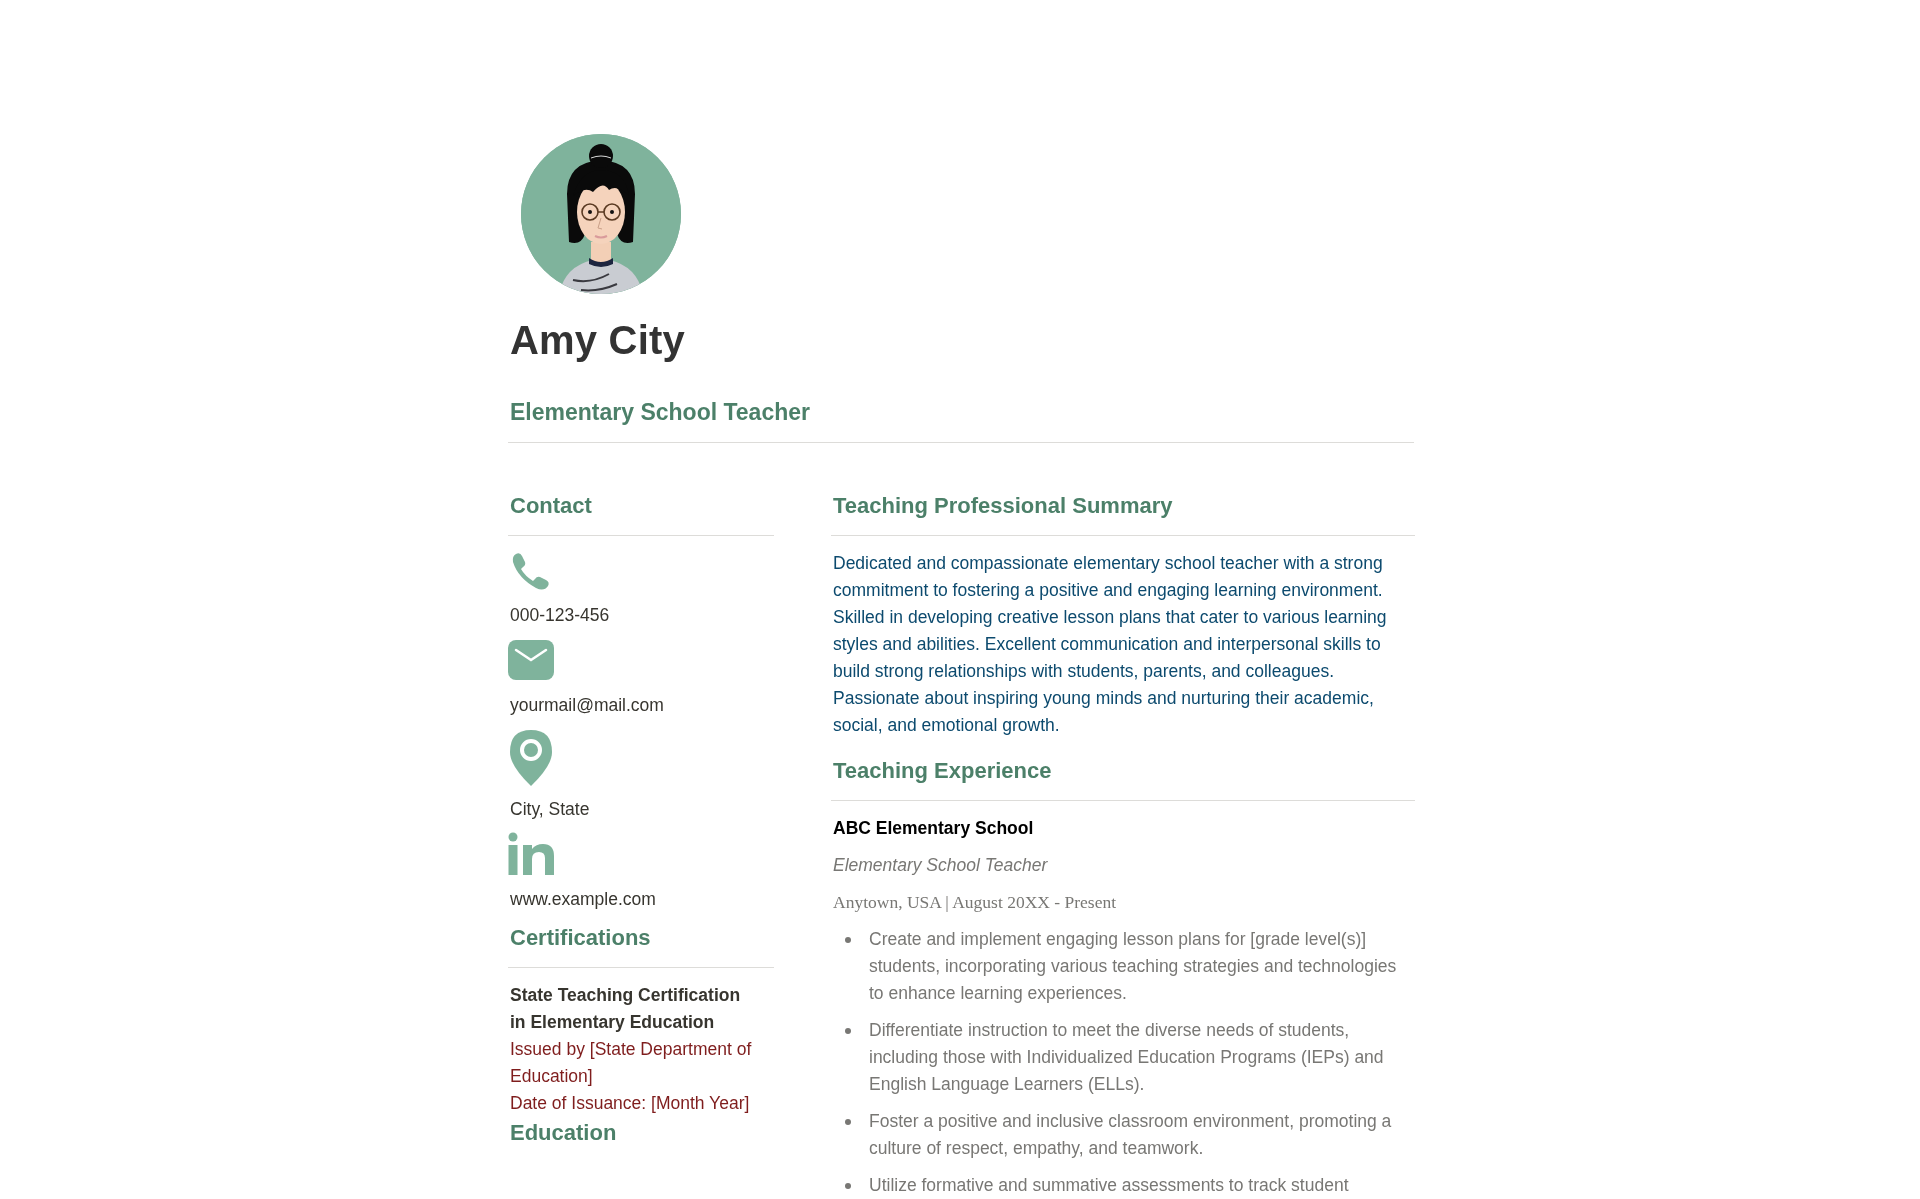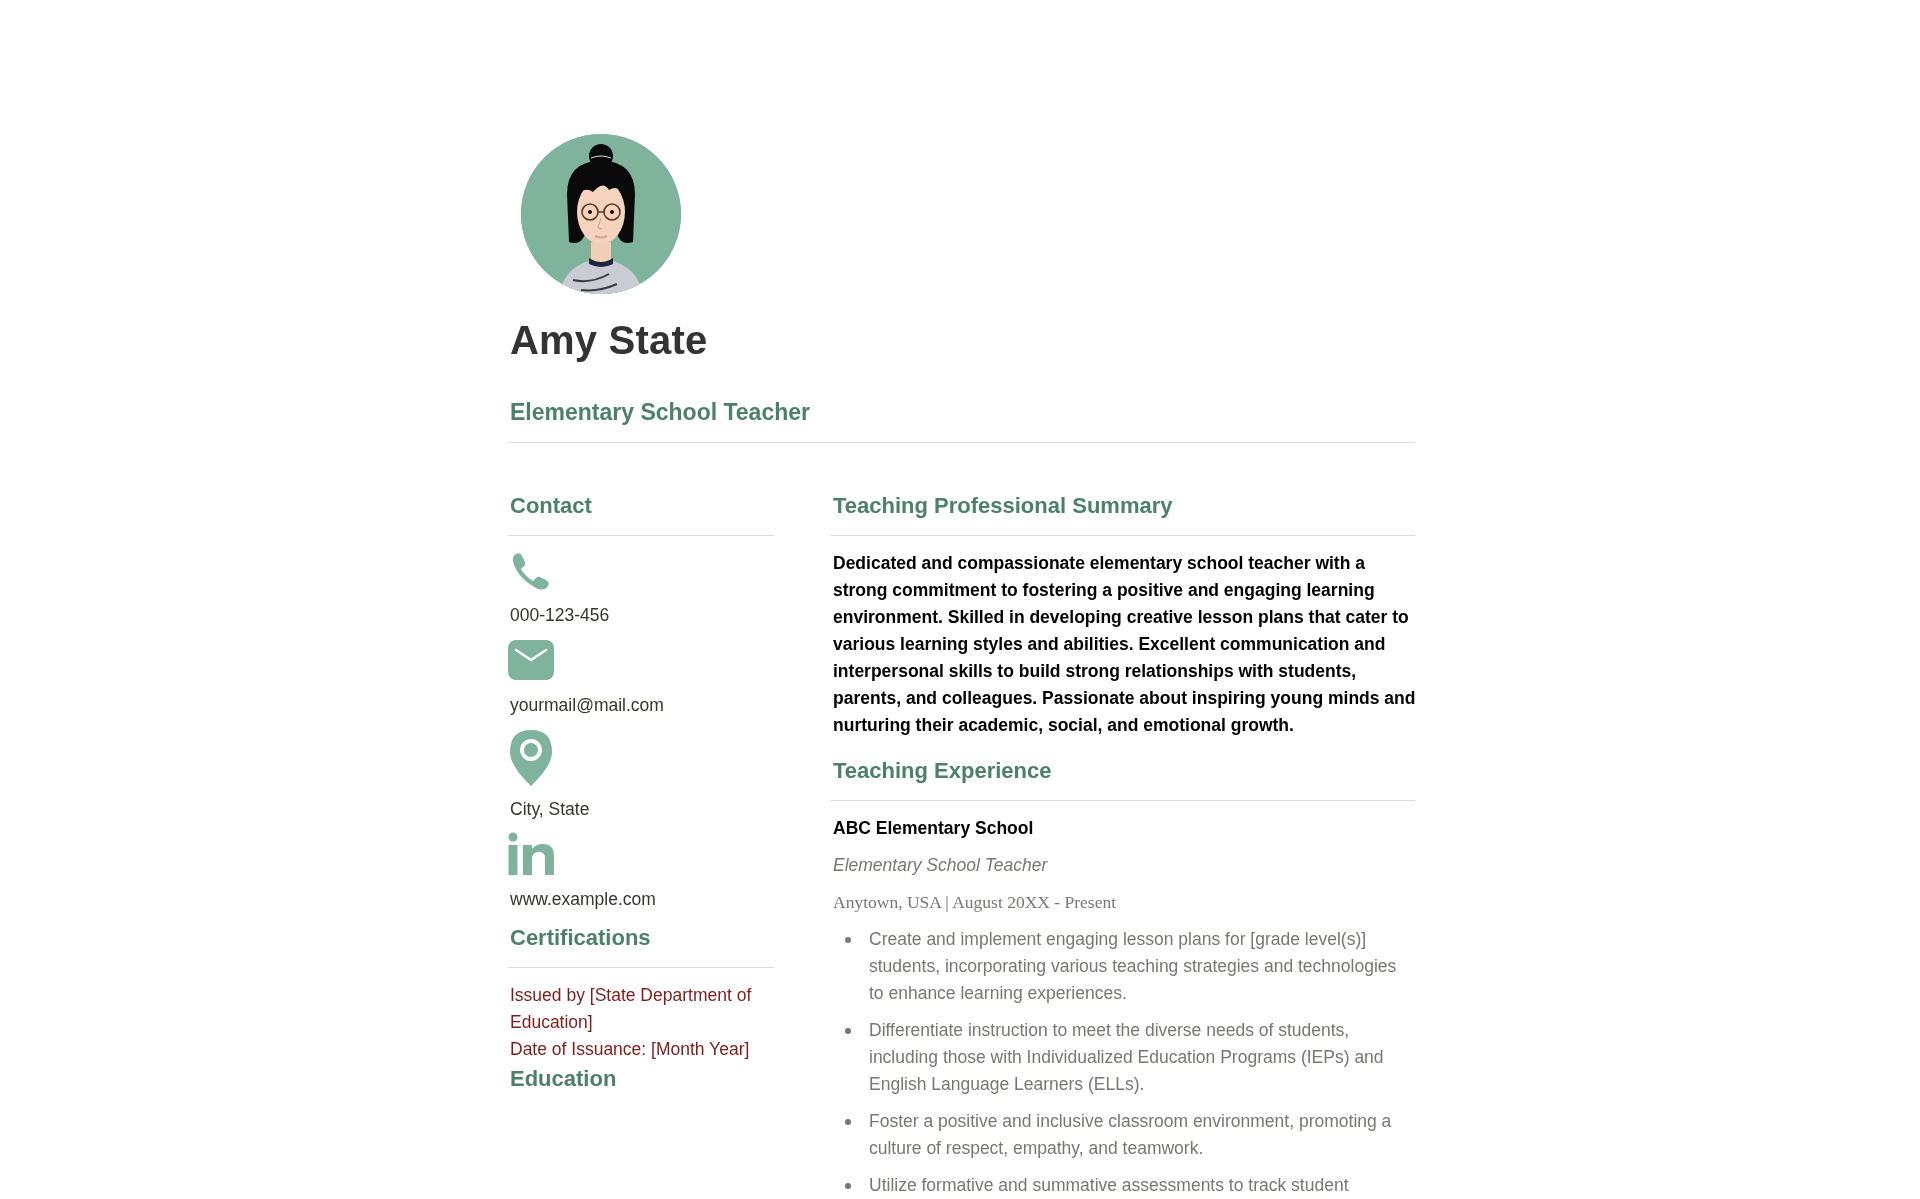--- a/index.html
+++ b/index.html
@@ -103,23 +103,22 @@
       font-weight: 700;
       color: #37352f;
     }
     .cert-meta {
       color: #7f1d1d;
     }
     .summary {
       margin: 14px 0 0 2px;
       font-size: 17.5px;
       line-height: 27px;
-      color: #000000;
+      color: #0c4a6e;
       width: 584px;
-      font-weight: bold;
     }
     .job-org {
       margin: 14px 0 0 2px;
       font-size: 17.5px;
       font-weight: 700;
       color: #000000;
       line-height: 27px;
     }
     .job-title {
       margin: 10px 0 0 2px;
@@ -190,21 +189,21 @@
       <circle cx="91" cy="78" r="8" fill="none" stroke="#5a3a22" stroke-width="1.6"></circle>
       <line x1="77" y1="78" x2="83" y2="78" stroke="#5a3a22" stroke-width="1.4"></line>
       <circle cx="69" cy="78" r="2" fill="#111"></circle>
       <circle cx="91" cy="78" r="2" fill="#111"></circle>
 
       <path d="M80 84 L77 94 L81 95" stroke="#c99f88" stroke-width="1" fill="none"></path>
       <path d="M74 102 Q80 105 86 102" stroke="#d99b9b" stroke-width="2" fill="none"></path>
     </svg>
   </div>
 
-  <h1 class="name">Amy State</h1>
+  <h1 class="name">Amy City</h1>
   <div class="role">Elementary School Teacher</div>
   <div class="top-divider"></div>
 
   <div class="left-col">
     <div class="section-title">Contact</div>
     <div class="section-rule"></div>
 
     <div class="contact-item">
       <svg class="contact-icon" viewBox="0 0 46 46">
         <path d="M8 6 Q4 8 5 14 Q10 30 28 40 Q36 44 40 38 Q42 34 38 32 L32 29 Q29 28 27 31 L25 33 Q17 28 13 21 L15 19 Q18 17 17 14 L14 8 Q12 4 8 6 Z" fill="#7fb39c"></path>
@@ -233,20 +232,21 @@
         <circle cx="5" cy="5" r="4.5" fill="#7fb39c"></circle>
         <rect x="0.5" y="13" width="9" height="30" fill="#7fb39c"></rect>
         <path d="M15 13 H24 V17 Q28 12 35 12 Q46 12 46 24 V43 H37 V26 Q37 20 31 20 Q24 20 24 27 V43 H15 Z" fill="#7fb39c"></path>
       </svg>
       <div class="contact-text">www.example.com</div>
     </div>
 
     <div class="section-title" style="margin-top:12px;">Certifications</div>
     <div class="section-rule"></div>
     <div class="cert-block">
+      <div class="cert-title">State Teaching Certification in Elementary Education</div>
       <div class="cert-meta">Issued by [State Department of Education]</div>
       <div class="cert-meta">Date of Issuance: [Month Year]</div>
     </div>
 
     <div class="section-title edu-title">Education</div>
   </div>
 
   <div class="right-col">
     <div class="section-title">Teaching Professional Summary</div>
     <div class="section-rule"></div>

